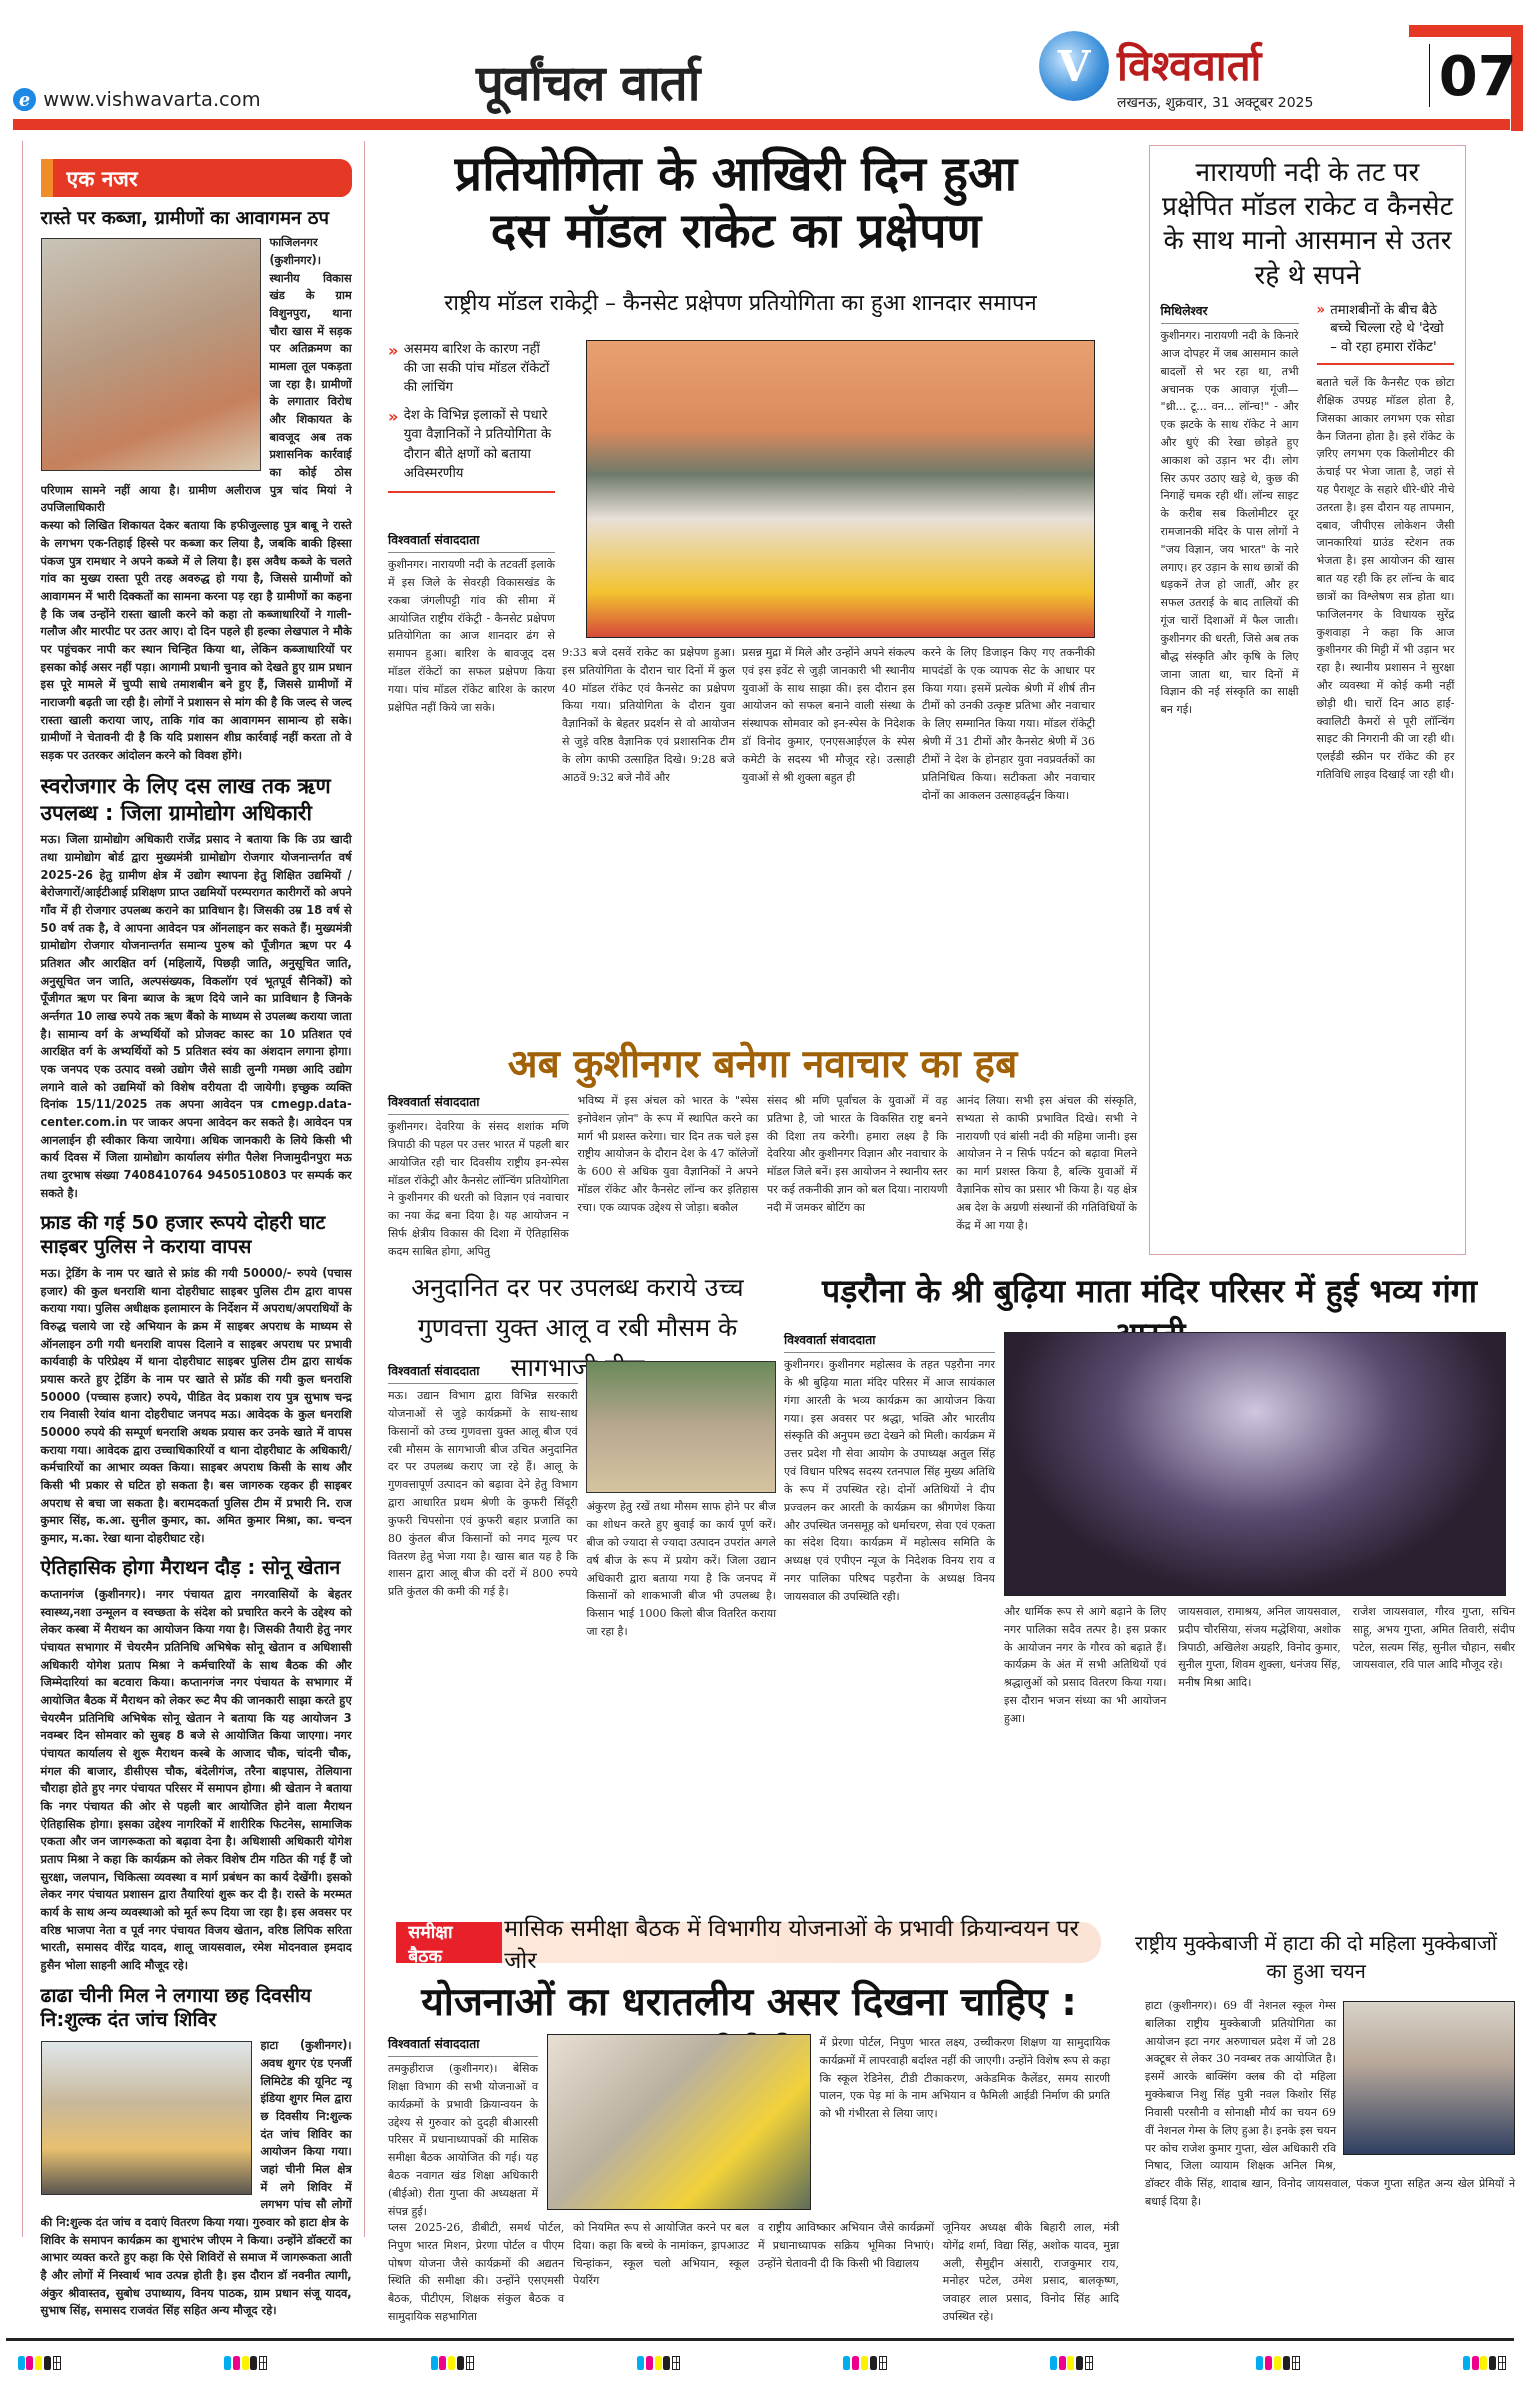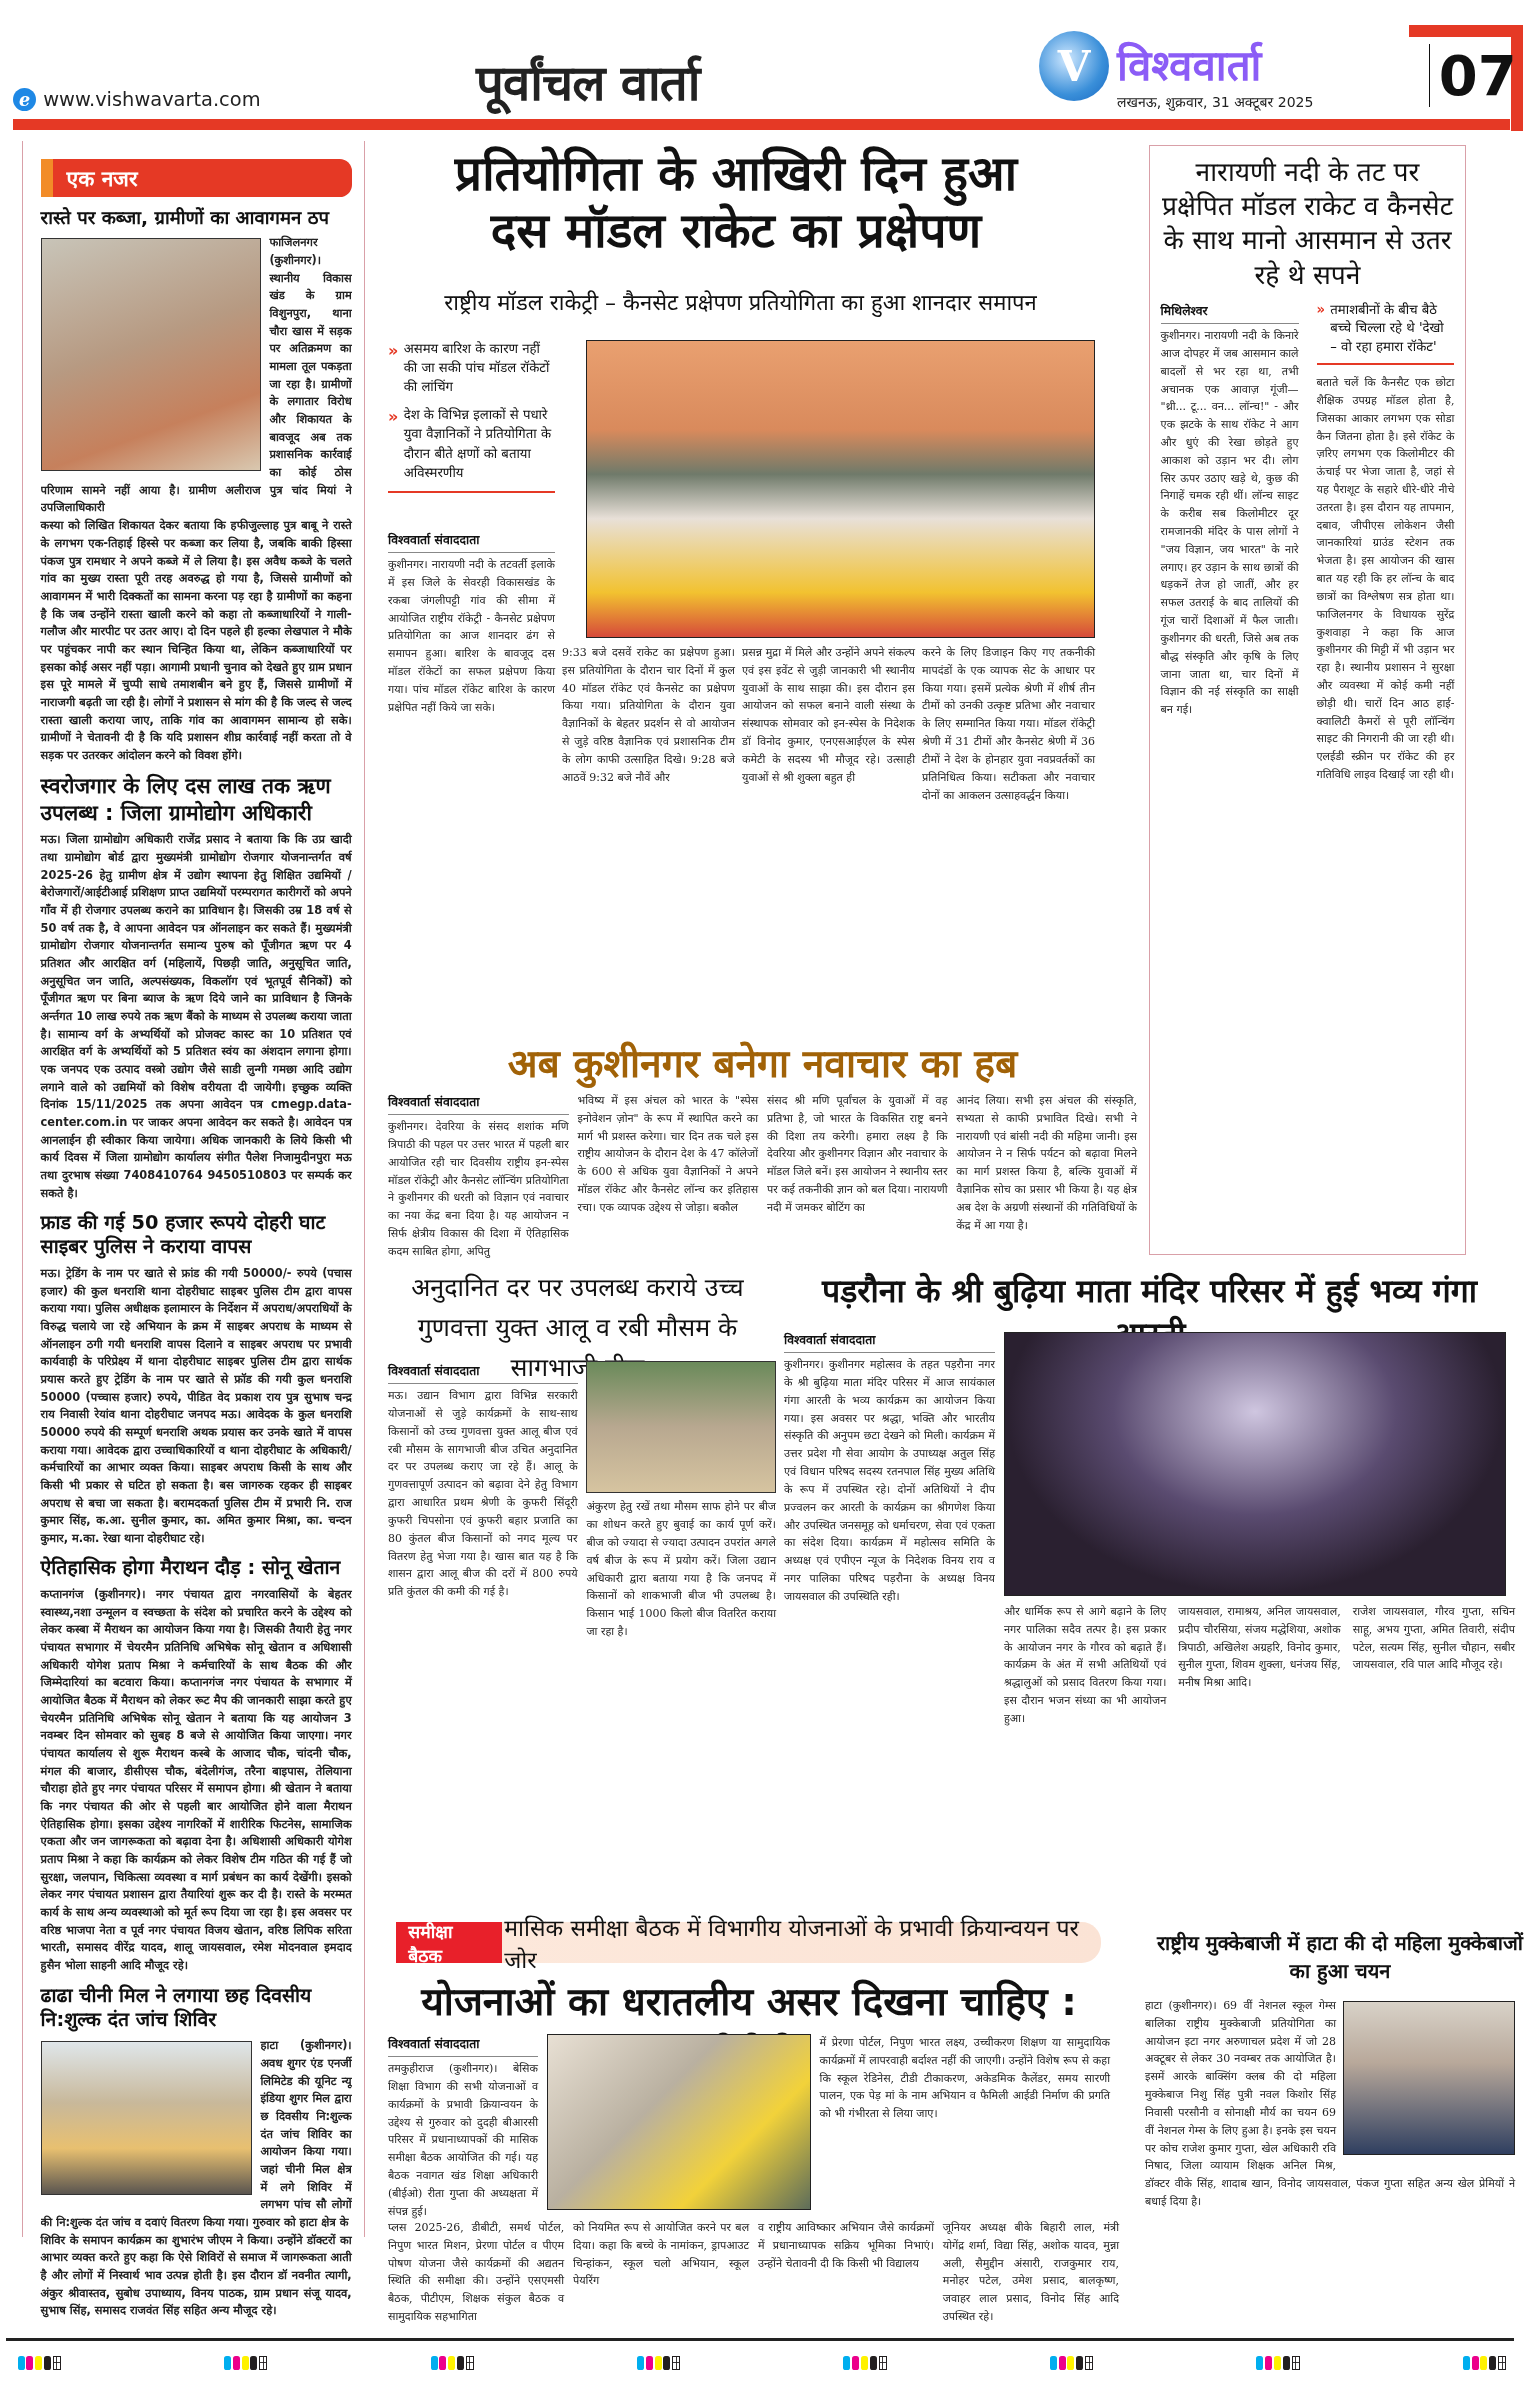--- a/index.html
+++ b/index.html
@@ -4,21 +4,21 @@
 <style>
   * { box-sizing: border-box; margin: 0; padding: 0; }
   body { width: 1532px; height: 2389px; background: #fff; font-family: "DejaVu Sans", sans-serif; color: #222; position: relative; overflow: hidden; }
   .abs { position: absolute; }
   
   #masthead { left: 0; top: 0; width: 1532px; height: 132px; }
   #site-url { left: 13.2px; top: 88px; font-size: 19.4px; color: #222; display:flex; align-items:center; gap:7px; }
   #site-url .ie { width: 23px; height: 23px; border-radius: 50%; background: #1e88e5; color: #fff; font-weight: bold; font-size: 17.6px; display:flex; align-items:center; justify-content:center; font-family:"DejaVu Serif", serif; font-style: italic; }
   #section-title { left: 476px; top: 48px; font-size: 49px; font-weight: bold; color: #222; letter-spacing: -0.9px; }
   #logo { left: 1039px; top: 31px; width: 70px; height: 70px; border-radius: 50%; background: radial-gradient(circle at 40% 40%, #cfe8ff, #3a8fd9 60%, #1565c0); display:flex; align-items:center; justify-content:center; font-size: 42px; font-weight: bold; color:#fff; font-family:"DejaVu Serif", serif; }
-  #brand-name { left: 1117px; top: 35px; font-size: 42px; font-weight: bold; color: #8b5cf6; }
+  #brand-name { left: 1117px; top: 35px; font-size: 42px; font-weight: bold; color: #b91c1c; }
   #dateline { left: 1117px; top: 92px; font-size: 14px; color: #222; }
   #page-number-box { left: 1409px; top: 25px; width: 114px; height: 106px; border-top: 12.3px solid #e53925; border-right: 12.3px solid #e53925; }
   #page-number { left: 1429px; top: 44px; font-size: 56px; font-weight: bold; color: #111; border-left: 1.8px solid #111; padding-left: 8.8px; line-height: 63px; }
   #red-rule { left: 13.2px; top: 119px; width: 1497px; height: 10.6px; background: #e53925; }
 
   
   #left-col { left: 22px; top: 141px; width: 343px; height: 2096px; border: 1.8px solid #d9a0a8; border-top: none; border-bottom: none; padding: 17.6px 12.3px 0 17.6px; }
   .section-badge { background: #e53925; color: #fff; font-weight: bold; font-size: 21px; padding: 5.3px 14px; border-radius: 0 12.3px 12.3px 0; border-left: 12.3px solid #f28c28; margin-bottom: 8.8px; }
   .brief-head { font-weight: bold; font-size: 18.5px; line-height: 1.25; color: #111; margin: 8.8px 0 5.3px; }
   .brief-body { font-size: 11.4px; line-height: 1.55; text-align: justify; color: #222; font-weight: bold; }
@@ -60,21 +60,21 @@
   
   #samiksha-bar { left: 396px; top: 1922px; width: 705px; height: 41px; background: linear-gradient(90deg,#fde9dc,#fbe3d5); border-radius: 0 19.4px 19.4px 0; display:flex; align-items:center; }
   #samiksha-tag { background: #e8202a; color:#fff; font-weight:bold; font-size: 17.6px; height:41px; padding: 0 12.3px; display:flex; align-items:center; }
   #samiksha-title { font-size: 23px; color:#111; padding-left: 2px; }
   #bio-headline { left: 388px; top: 1973px; width: 722px; text-align:center; font-size: 39px; font-weight:bold; color:#111; }
   #bio-body { left: 388px; top: 2034px; width: 722px; display:grid; grid-template-columns: 150px 264px 1fr; column-gap: 8.8px; }
   #bio-photo { height: 176px; background: linear-gradient(135deg,#e8e0d4,#b9b0a0 40%,#f2d23a 70%,#5e6d5a); border: 1.8px solid #222; }
   #bio-cols2 { left: 388px; top: 2219px; width: 731px; display:grid; grid-template-columns: repeat(4,1fr); column-gap: 8.8px; }
 
   
-  #boxing-headline { left: 1155px; top: 1929px; width: 370px; text-align:center; font-size: 20px; line-height:1.4; color:#111;font-weight:bold; }
+  #boxing-headline { left: 1131px; top: 1929px; width: 370px; text-align:center; font-size: 20px; line-height:1.4; color:#111; }
   #boxing-body { left: 1145px; top: 1997px; width: 370px; }
   #boxing-photo { float:right; width: 172px; height: 154px; margin: 3.5px 0 3.5px 7px; background: linear-gradient(180deg,#d8d2c8,#b8a89a 40%,#2f3f60); border:1.8px solid #222; }
 
   
   #footer-rule { left: 6.2px; top: 2338px; width: 1508px; height: 2.6px; background: #222; }
   #reg-marks { left: 8.8px; top: 2347px; width: 1506px; height: 31px; display:flex; justify-content: space-between; padding: 0 8.8px; }
   .reg { display:flex; gap: 1.8px; align-items:center; }
   .reg span { display:block; width: 7px; height: 14px; border-radius: 2.6px; }
   .reg .c { background:#00aeef; } .reg .m { background:#ec008c; } .reg .y { background:#fff200; } .reg .k { background:#231f20; }
   .reg .x { width: 8px; height: 14px; border: 0.9px solid #231f20; background: linear-gradient(#231f20,#231f20) center/100% 0.9px no-repeat, linear-gradient(#231f20,#231f20) center/0.9px 100% no-repeat; border-radius:0; }

